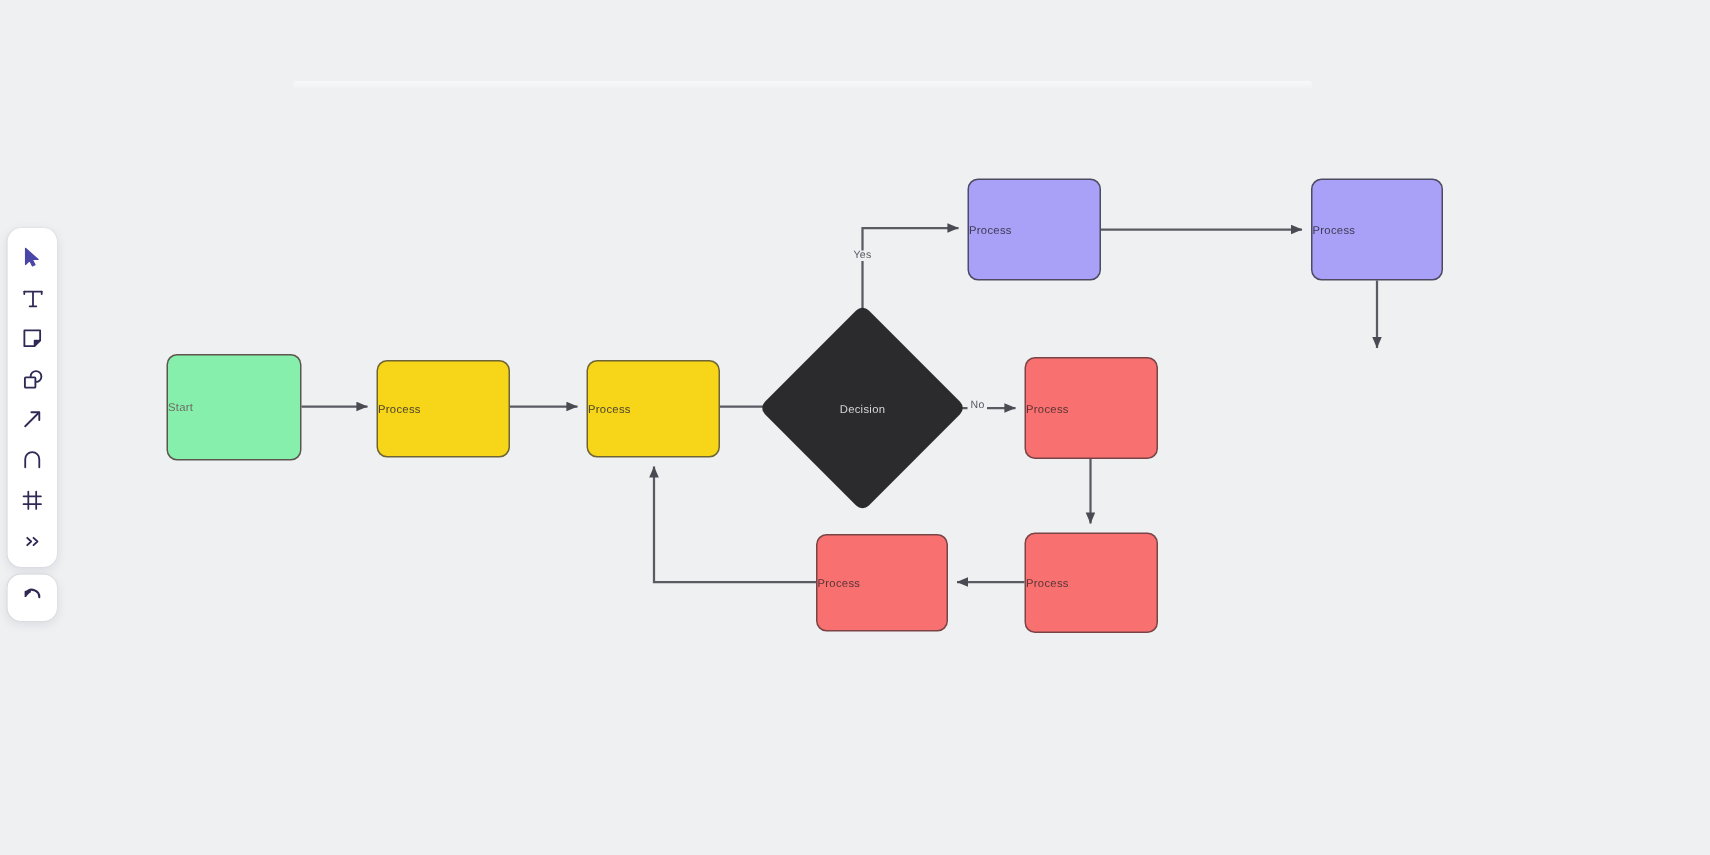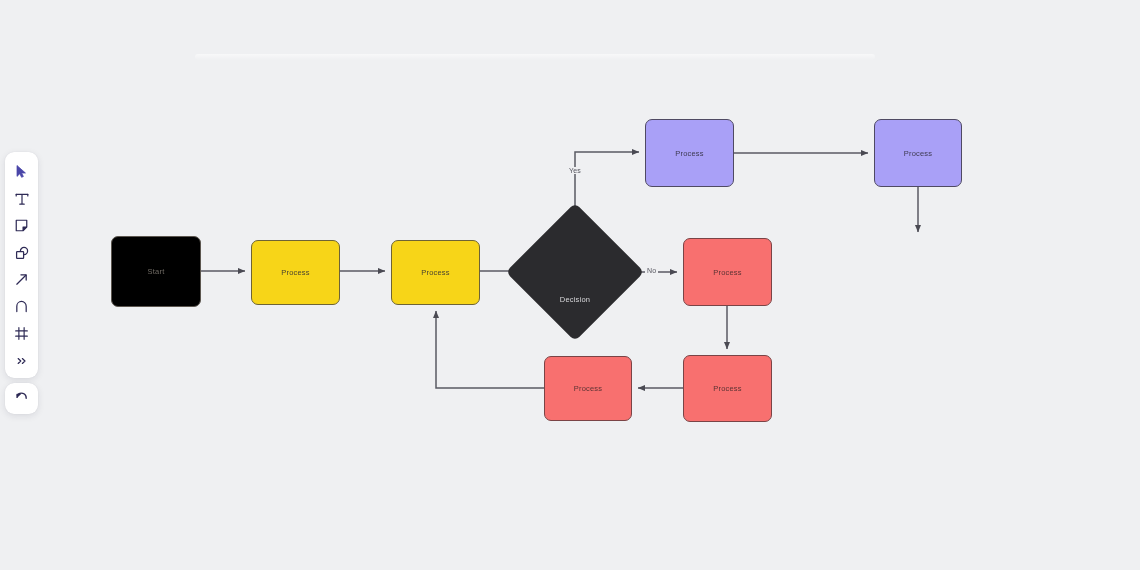--- a/index.html
+++ b/index.html
@@ -78,29 +78,29 @@
     position: absolute;
     inset: 0;
   }
   .node {
     position: absolute;
     box-sizing: border-box;
     border: 1.4px solid #4a4a55;
     border-radius: 7px;
     display: flex;
     align-items: center;
-    justify-content: center;
+    justify-content: flex-start;
     font-size: 7.5px;
     letter-spacing: 0.2px;
     color: #3b3b44;
     user-select: none;
     cursor: pointer;
   }
   .node.terminal {
-    background: #000000;
+    background: #86efac;
     border-color: #5c564f;
     color: #6f6a63;
   }
   .node.yellow {
     background: #f7d518;
     border-color: #6e6435;
     color: #4a4430;
   }
   .node.purple {
     background: #a9a0f7;
@@ -185,21 +185,21 @@
 
     <div class="node yellow" style="left:251px;top:240px;width:89px;height:65px;">
       <span>Process</span>
     </div>
 
     <div class="node yellow" style="left:391px;top:240px;width:89px;height:65px;">
       <span>Process</span>
     </div>
 
     <div class="diamond" style="left:526px;top:223px;"></div>
-    <div class="diamond-label" style="left:559px;top:268px;width:32px;text-align:center;margin-top:27px;">Decision</div>
+    <div class="diamond-label" style="left:559px;top:268px;width:32px;text-align:center;">Decision</div>
 
     <div class="node purple" style="left:645px;top:119px;width:89px;height:68px;">
       <span>Process</span>
     </div>
 
     <div class="node purple" style="left:874px;top:119px;width:88px;height:68px;">
       <span>Process</span>
     </div>
 
 

